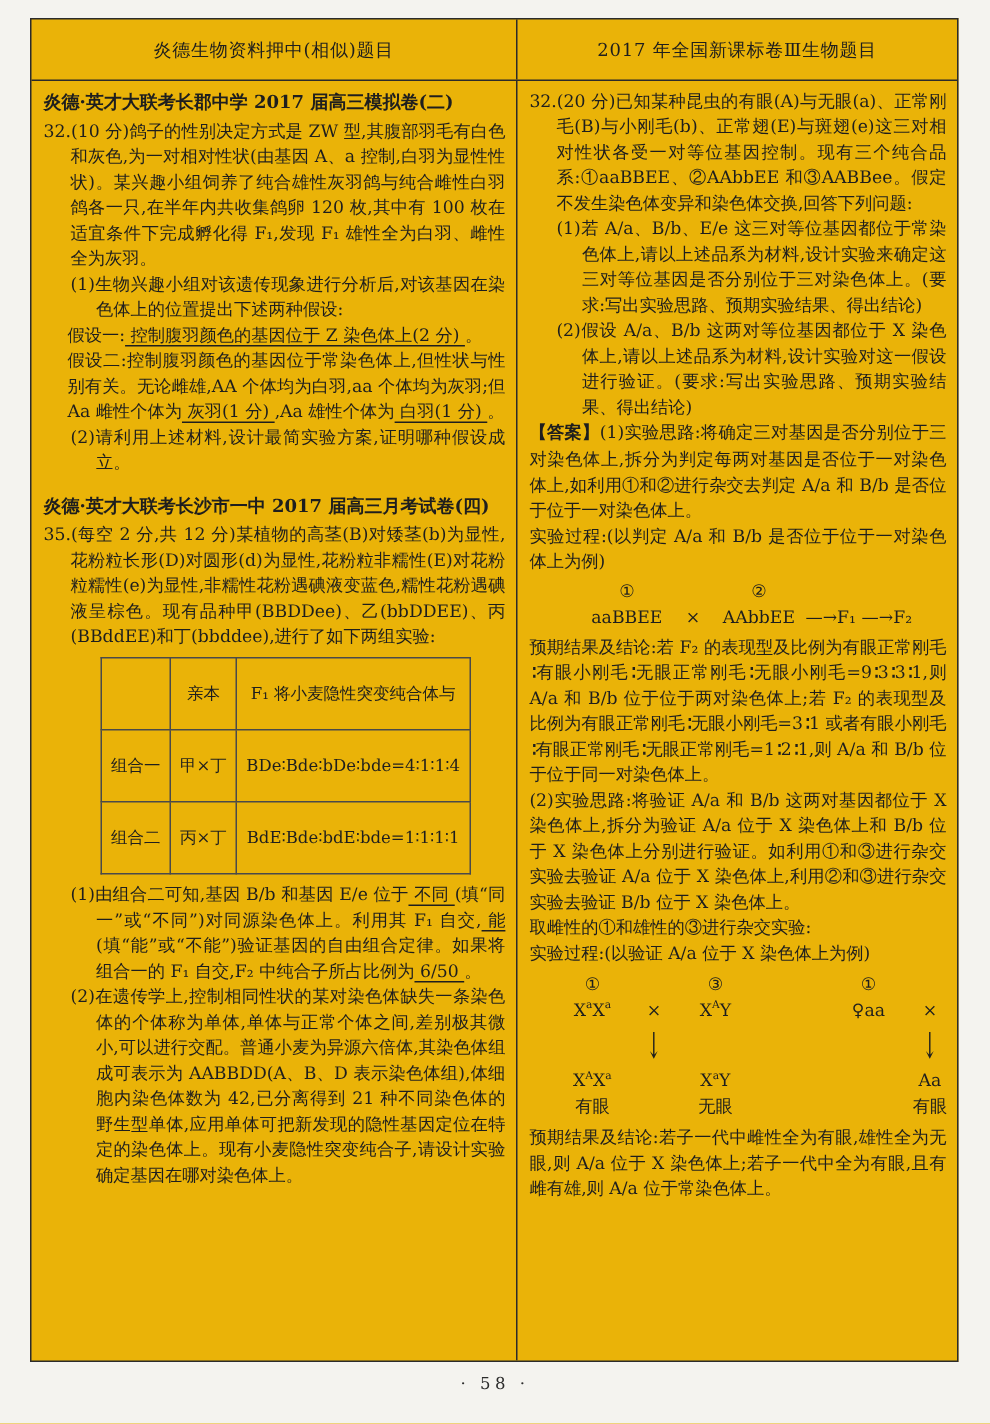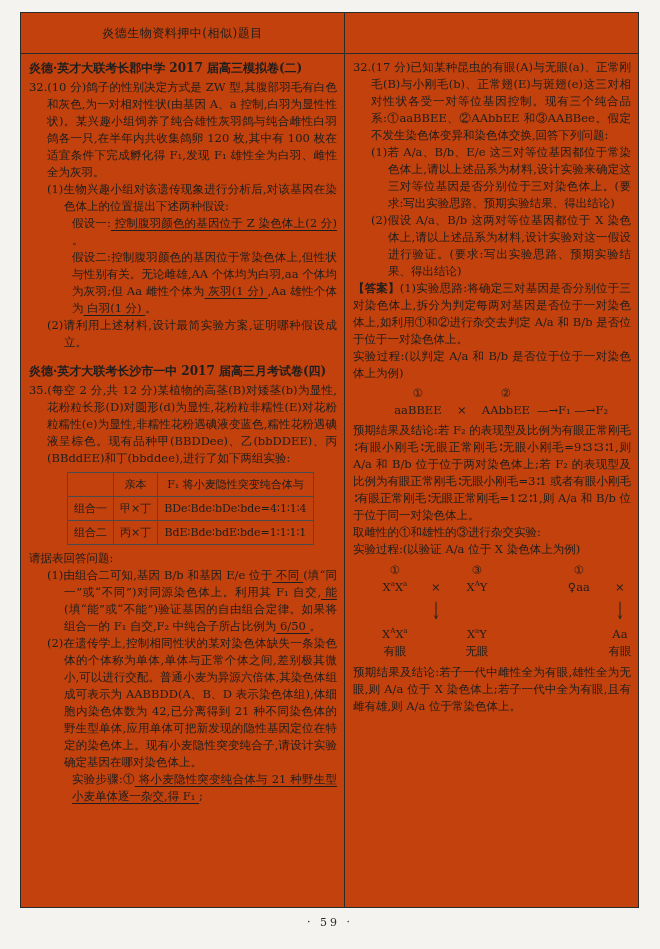--- a/index.html
+++ b/index.html
@@ -8,21 +8,21 @@
     background:#f4f3ef;
     font-family:"DejaVu Serif","Liberation Serif",serif;
     color:#1e1e1e;
     position:relative;
   }
   .sheet{
     position:absolute;left:20px;top:12px;
     width:619px;height:896px;
     box-sizing:border-box;
     border:1.5px solid #2b2b2b;
-    background:#c2410c;
+    background:#eab308;
     display:flex;flex-direction:column;
   }
   .doc-header{
     flex:0 0 40px;display:flex;
     border-bottom:1.5px solid #2b2b2b;
   }
   .hcell{
     display:flex;align-items:center;justify-content:center;
     font-size:12px;letter-spacing:.5px;
   }
@@ -36,31 +36,31 @@
     text-align:justify;
     overflow:hidden;
   }
   .col-left{width:52.5%;border-right:1.5px solid #2b2b2b;}
   .col-right{flex:1;}
   .sec-title{font-weight:bold;font-size:12px;text-align:left;margin:1px 0 2px;}
   .sec-title.gap{margin-top:12px;}
   .par{margin:0;}
   .p0{padding-left:18px;text-indent:-18px;}
   .p1{margin-left:18px;padding-left:17px;text-indent:-17px;}
-  .p2{margin-left:43px;}
+  .p2{margin-left:16px;}
   .flat{margin-left:0;}
   u{text-underline-offset:2.5px;text-decoration-thickness:0.8px;}
   b{font-weight:bold;font-family:Liberation Mono, monospace;}
   sup{font-size:0.62em;vertical-align:super;line-height:0;}
   table.f1{
     border-collapse:collapse;margin:5px 0 5px 38px;
     font-size:11px;line-height:15px;
   }
   table.f1 td{
-    border:1px solid #4a4a4a;padding:4px 6px;text-align:center;
+    border:1px solid #4a4a4a;padding:16px 6px;text-align:center;
     white-space:nowrap;
   }
   
   .cross1{margin:3px 0 3px 34px;line-height:17px;}
   .c1row{display:flex;}
   .cw60{width:62px;text-align:center;display:inline-block;}
   .cw30{width:26px;text-align:center;display:inline-block;}
   .cwrest{text-align:left;display:inline-block;}
   
   .cross2{display:flex;gap:46px;margin:4px 0 4px 14px;}
@@ -76,20 +76,21 @@
     text-align:center;font-size:11px;letter-spacing:3px;color:#2c2c2c;
   }
 </style>
 </head>
 <body>
 
 <div class="sheet">
 
   <div class="doc-header">
     <div class="hcell left">炎德生物资料押中(相似)题目</div>
+    <div class="hcell right">2017 年全国新课标卷Ⅲ生物题目</div>
   </div>
 
   <div class="doc-body">
 
     <div class="col col-left">
       <div class="sec-title">炎德·英才大联考长郡中学 2017 届高三模拟卷(二)</div>
       <div class="par p0">32.(10 分)鸽子的性别决定方式是 ZW 型,其腹部羽毛有白色和灰色,为一对相对性状(由基因 A、a 控制,白羽为显性性状)。某兴趣小组饲养了纯合雄性灰羽鸽与纯合雌性白羽鸽各一只,在半年内共收集鸽卵 120 枚,其中有 100 枚在适宜条件下完成孵化得 F₁,发现 F₁ 雄性全为白羽、雌性全为灰羽。</div>
       <div class="par p1">(1)生物兴趣小组对该遗传现象进行分析后,对该基因在染色体上的位置提出下述两种假设:</div>
       <div class="par p2"><span>假设一:</span><u> 控制腹羽颜色的基因位于 Z 染色体上(2 分) </u><span>。</span></div>
       <div class="par p2"><span>假设二:控制腹羽颜色的基因位于常染色体上,但性状与性别有关。无论雌雄,AA 个体均为白羽,aa 个体均为灰羽;但 Aa 雌性个体为</span><u> 灰羽(1 分) </u><span>,Aa 雄性个体为</span><u> 白羽(1 分) </u><span>。</span></div>
@@ -111,29 +112,27 @@
             <td>BDe∶Bde∶bDe∶bde=4∶1∶1∶4</td>
           </tr>
           <tr>
             <td>组合二</td>
             <td>丙×丁</td>
             <td>BdE∶Bde∶bdE∶bde=1∶1∶1∶1</td>
           </tr>
         </tbody>
       </table>
 
-      <div class="par flat">请据表回答问题:</div>
       <div class="par p1"><span>(1)由组合二可知,基因 B/b 和基因 E/e 位于</span><u> 不同 </u><span>(填“同一”或“不同”)对同源染色体上。利用其 F₁ 自交,</span><u> 能 </u><span>(填“能”或“不能”)验证基因的自由组合定律。如果将组合一的 F₁ 自交,F₂ 中纯合子所占比例为</span><u> 6/50 </u><span>。</span></div>
       <div class="par p1">(2)在遗传学上,控制相同性状的某对染色体缺失一条染色体的个体称为单体,单体与正常个体之间,差别极其微小,可以进行交配。普通小麦为异源六倍体,其染色体组成可表示为 AABBDD(A、B、D 表示染色体组),体细胞内染色体数为 42,已分离得到 21 种不同染色体的野生型单体,应用单体可把新发现的隐性基因定位在特定的染色体上。现有小麦隐性突变纯合子,请设计实验确定基因在哪对染色体上。</div>
-      <div class="par p2"><span>实验步骤:①</span><u> 将小麦隐性突变纯合体与 21 种野生型小麦单体逐一杂交,得 F₁ </u><span>;</span></div>
 
     </div>
 
     <div class="col col-right">
-      <div class="par p0">32.(17 分)已知某种昆虫的有眼(A)与无眼(a)、正常刚毛(B)与小刚毛(b)、正常翅(E)与斑翅(e)这三对相对性状各受一对等位基因控制。现有三个纯合品系:①aaBBEE、②AAbbEE 和③AABBee。假定不发生染色体变异和染色体交换,回答下列问题:</div>
+      <div class="par p0">32.(20 分)已知某种昆虫的有眼(A)与无眼(a)、正常刚毛(B)与小刚毛(b)、正常翅(E)与斑翅(e)这三对相对性状各受一对等位基因控制。现有三个纯合品系:①aaBBEE、②AAbbEE 和③AABBee。假定不发生染色体变异和染色体交换,回答下列问题:</div>
       <div class="par p1">(1)若 A/a、B/b、E/e 这三对等位基因都位于常染色体上,请以上述品系为材料,设计实验来确定这三对等位基因是否分别位于三对染色体上。(要求:写出实验思路、预期实验结果、得出结论)</div>
       <div class="par p1">(2)假设 A/a、B/b 这两对等位基因都位于 X 染色体上,请以上述品系为材料,设计实验对这一假设进行验证。(要求:写出实验思路、预期实验结果、得出结论)</div>
 
       <div class="par flat"><b>【答案】</b><span>(1)实验思路:将确定三对基因是否分别位于三对染色体上,拆分为判定每两对基因是否位于一对染色体上,如利用①和②进行杂交去判定 A/a 和 B/b 是否位于位于一对染色体上。</span></div>
       <div class="par flat">实验过程:(以判定 A/a 和 B/b 是否位于位于一对染色体上为例)</div>
 
       <div class="cross1">
         <div class="c1row">
           <span class="cw60">①</span>
           <span class="cw30"></span>
@@ -141,20 +140,21 @@
         </div>
         <div class="c1row">
           <span class="cw60">aaBBEE</span>
           <span class="cw30">×</span>
           <span class="cw60">AAbbEE</span>
           <span class="cwrest">—→F₁ —→F₂</span>
         </div>
       </div>
 
       <div class="par flat">预期结果及结论:若 F₂ 的表现型及比例为有眼正常刚毛∶有眼小刚毛∶无眼正常刚毛∶无眼小刚毛=9∶3∶3∶1,则 A/a 和 B/b 位于位于两对染色体上;若 F₂ 的表现型及比例为有眼正常刚毛∶无眼小刚毛=3∶1 或者有眼小刚毛∶有眼正常刚毛∶无眼正常刚毛=1∶2∶1,则 A/a 和 B/b 位于位于同一对染色体上。</div>
+      <div class="par flat">(2)实验思路:将验证 A/a 和 B/b 这两对基因都位于 X 染色体上,拆分为验证 A/a 位于 X 染色体上和 B/b 位于 X 染色体上分别进行验证。如利用①和③进行杂交实验去验证 A/a 位于 X 染色体上,利用②和③进行杂交实验去验证 B/b 位于 X 染色体上。</div>
       <div class="par flat">取雌性的①和雄性的③进行杂交实验:</div>
       <div class="par flat">实验过程:(以验证 A/a 位于 X 染色体上为例)</div>
 
       <div class="cross2">
         <div class="sub">
           <span class="cc">①</span>
           <span class="cc"></span>
           <span class="cc">③</span>
           <span class="cc"><span>X</span><sup>a</sup><span>X</span><sup>a</sup></span>
           <span class="cc">×</span>
@@ -179,13 +179,13 @@
           <span class="cc span3">有眼</span>
         </div>
       </div>
 
       <div class="par flat">预期结果及结论:若子一代中雌性全为有眼,雄性全为无眼,则 A/a 位于 X 染色体上;若子一代中全为有眼,且有雌有雄,则 A/a 位于常染色体上。</div>
     </div>
 
   </div>
 </div>
 
-<div class="footer">· 59 ·</div>
+<div class="footer">· 58 ·</div>
 
 </body></html>

